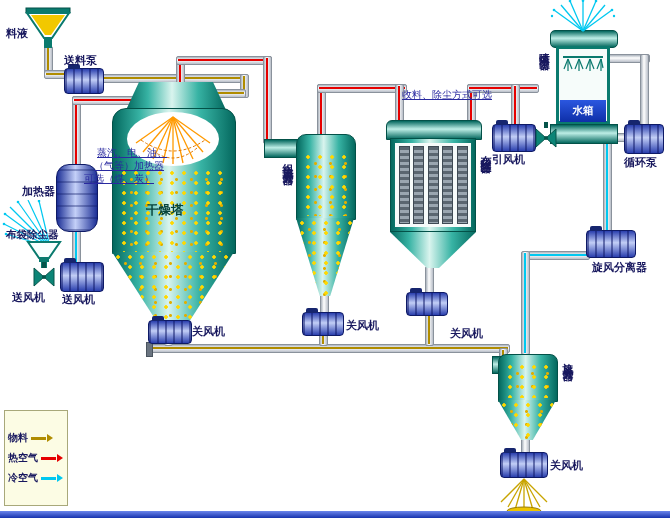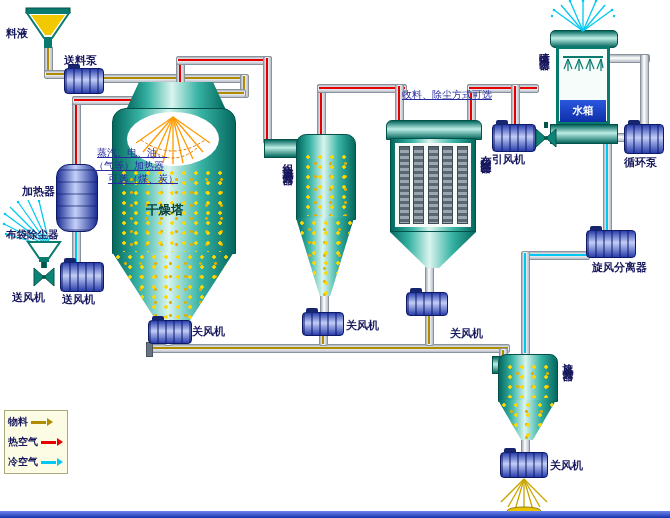--- a/index.html
+++ b/index.html
@@ -45,21 +45,21 @@
     font:700 10.5px "Liberation Sans",sans-serif;}
   .deco{position:absolute;z-index:5;}
   
   .lbl{position:absolute;z-index:6;font:700 11px "Liberation Sans",sans-serif;color:#18185e;white-space:nowrap;}
   .vtext{writing-mode:vertical-rl;text-orientation:upright;letter-spacing:2px;}
   .note{position:absolute;z-index:6;font:400 10px "Liberation Sans",sans-serif;color:#2a2aa0;white-space:nowrap;text-decoration:underline;}
   .title{position:absolute;z-index:6;font:700 13px "Liberation Sans",sans-serif;color:#9a0000;letter-spacing:1px;}
   .towerlbl{color:#06433b;font-size:12.5px;}
   
   .legend{position:absolute;left:4px;top:410px;width:64px;z-index:6;background:#fcfce4;
-    border:1px solid #a8a87a;padding:4px 3px;display:flex;flex-direction:column;gap:6px;box-sizing:border-box;}
+    border:1px solid #a8a87a;padding:20px 3px;display:flex;flex-direction:column;gap:6px;box-sizing:border-box;}
   .lrow{display:flex;align-items:center;gap:3px;font:700 10px "Liberation Sans",sans-serif;color:#18185e;}
   .lline{height:3px;flex:0 0 15px;}
   .lhead{width:6px;height:8px;clip-path:polygon(0 0,100% 50%,0 100%);margin-left:-2px;}
   .bottombar{position:absolute;left:0;top:511px;width:670px;height:7px;z-index:8;
     background:linear-gradient(#6b86ec,#1733ae);}
 </style>
 </head>
 <body>
 
 <div class="stage">
@@ -311,21 +311,21 @@
       <line x1="30" y1="1" x2="53" y2="24"></line>
     </g>
     <ellipse cx="30" cy="33" rx="17" ry="4" fill="#edc400" stroke="#9a7c00"></ellipse>
   </svg>
 
   <div class="lbl" style="left:6px;top:26px">料液</div>
   <div class="lbl" style="left:64px;top:53px">送料泵</div>
   <div class="lbl" style="left:22px;top:184px">加热器</div>
   <div class="note" style="left:97px;top:146px">蒸汽、电、油、</div>
   <div class="note" style="left:94px;top:159px">（气等）加热器</div>
-  <div class="note" style="left:108px;top:172px">可选（煤、炭）</div>
+  <div class="note" style="left:84px;top:172px">可选（煤、炭）</div>
   <div class="lbl" style="left:6px;top:228px;font-size:10.5px">布袋除尘器</div>
   <div class="lbl" style="left:12px;top:290px">送风机</div>
   <div class="lbl" style="left:62px;top:292px">送风机</div>
   <div class="lbl towerlbl" style="left:146px;top:202px">干燥塔</div>
   <div class="lbl" style="left:192px;top:324px">关风机</div>
   <div class="lbl vtext" style="left:280px;top:154px">组合旋风分离器</div>
   <div class="lbl" style="left:346px;top:318px">关风机</div>
   <div class="lbl vtext" style="left:478px;top:146px">布袋除尘器</div>
   <div class="lbl" style="left:450px;top:326px">关风机</div>
   <div class="note" style="left:402px;top:88px">收料、除尘方式可选</div>

